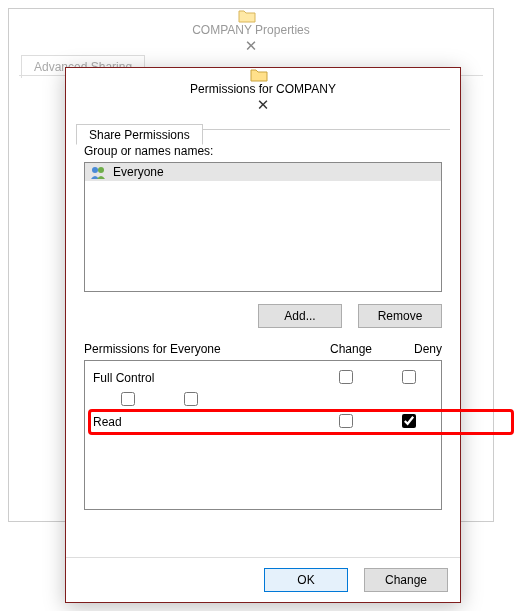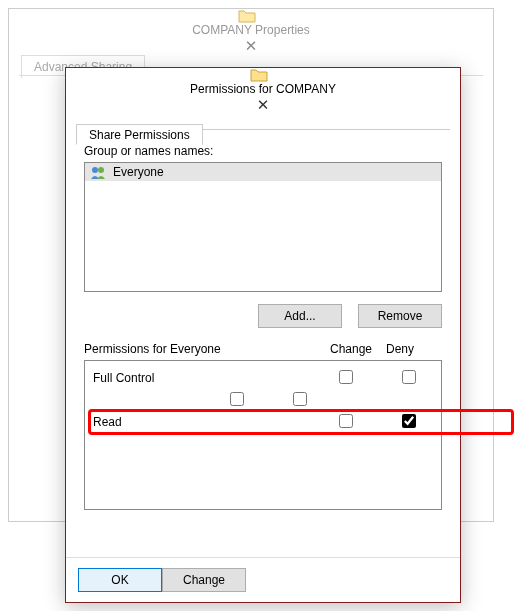--- a/index.html
+++ b/index.html
@@ -118,52 +118,52 @@
     border: 1px solid #0078d7;
     background: #e5f1fb;
   }
   .perm-header {
     display: flex;
     align-items: flex-end;
     margin-bottom: 4px;
   }
   .perm-header .col-label { flex: 1; }
   .perm-header .col-allow { width: 70px; text-align: center; }
-  .perm-header .col-deny  { width: 56px; text-align: left; }
+  .perm-header .col-deny  { width: 56px; text-align: right; }
   .perm-box {
     border: 1px solid #888;
     height: 150px;
     padding: 6px 4px 6px 8px;
     position: relative;
   }
   .perm-row {
     display: flex;
     align-items: center;
     height: 22px;
-    justify-content: center;
   }
   .perm-row .pname { flex: 1; }
   .perm-row .pcell { width: 70px; text-align: center; }
   .perm-row .pcell.deny { width: 56px; }
   .perm-row input[type=checkbox] {
     width: 14px; height: 14px;
     margin: 0;
     accent-color: #000;
   }
   .highlight-row {
     position: absolute;
     border: 3px solid #ff0000;
     border-radius: 4px;
     pointer-events: none;
   }
   .bottombar {
     border-top: 1px solid #ddd;
     padding: 10px 12px;
     display: flex;
-    gap: 0;
+    justify-content: flex-end;
+    gap: 16px;
   }
 </style>
 </head>
 <body>
 
 <div class="back-window">
   <div class="titlebar">
     <span class="folder-icon">
       <svg width="18" height="14" viewBox="0 0 18 14">
         <path d="M1 3 L1 13 L17 13 L17 4 L8 4 L6 2 L1 2 Z" fill="#ffe9a6" stroke="#d8b55a"></path>

